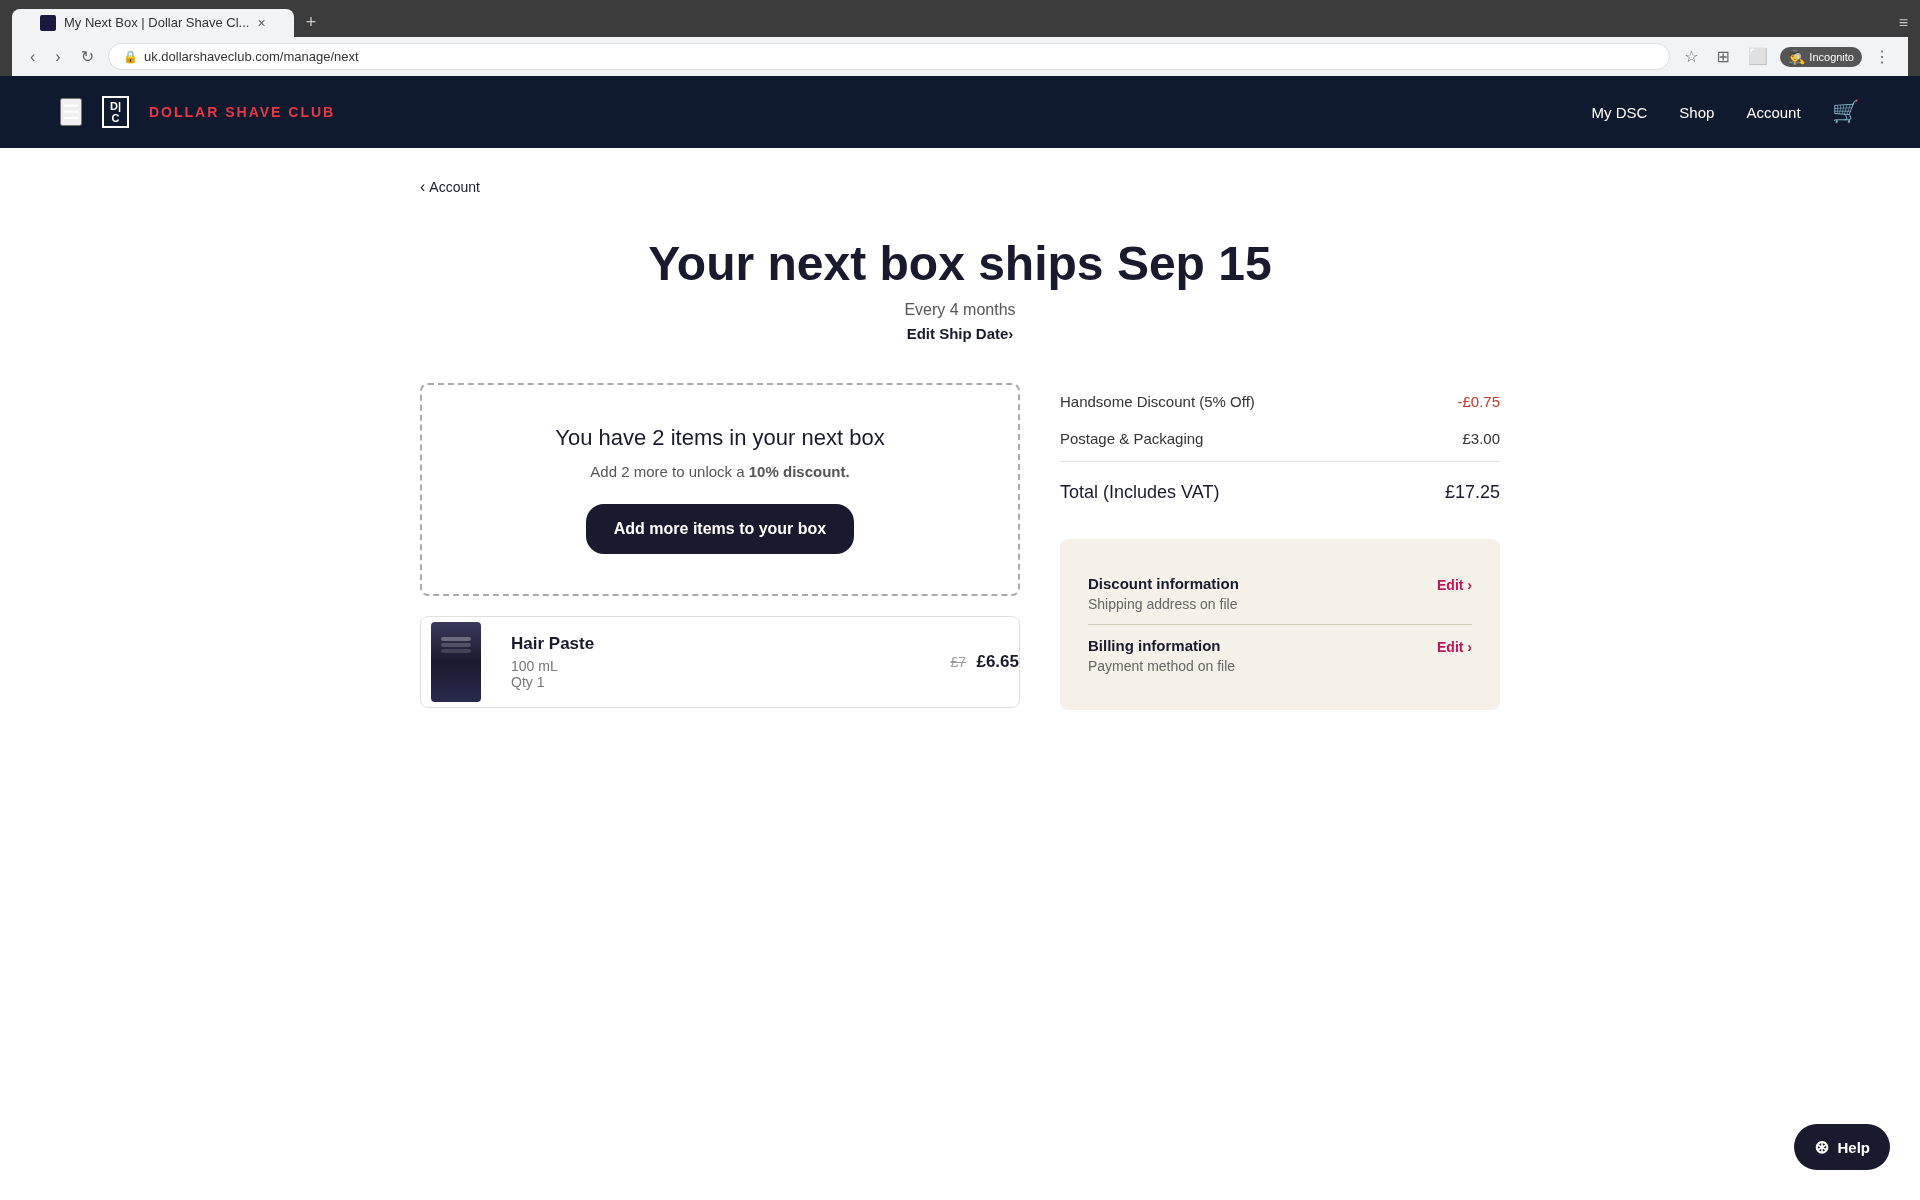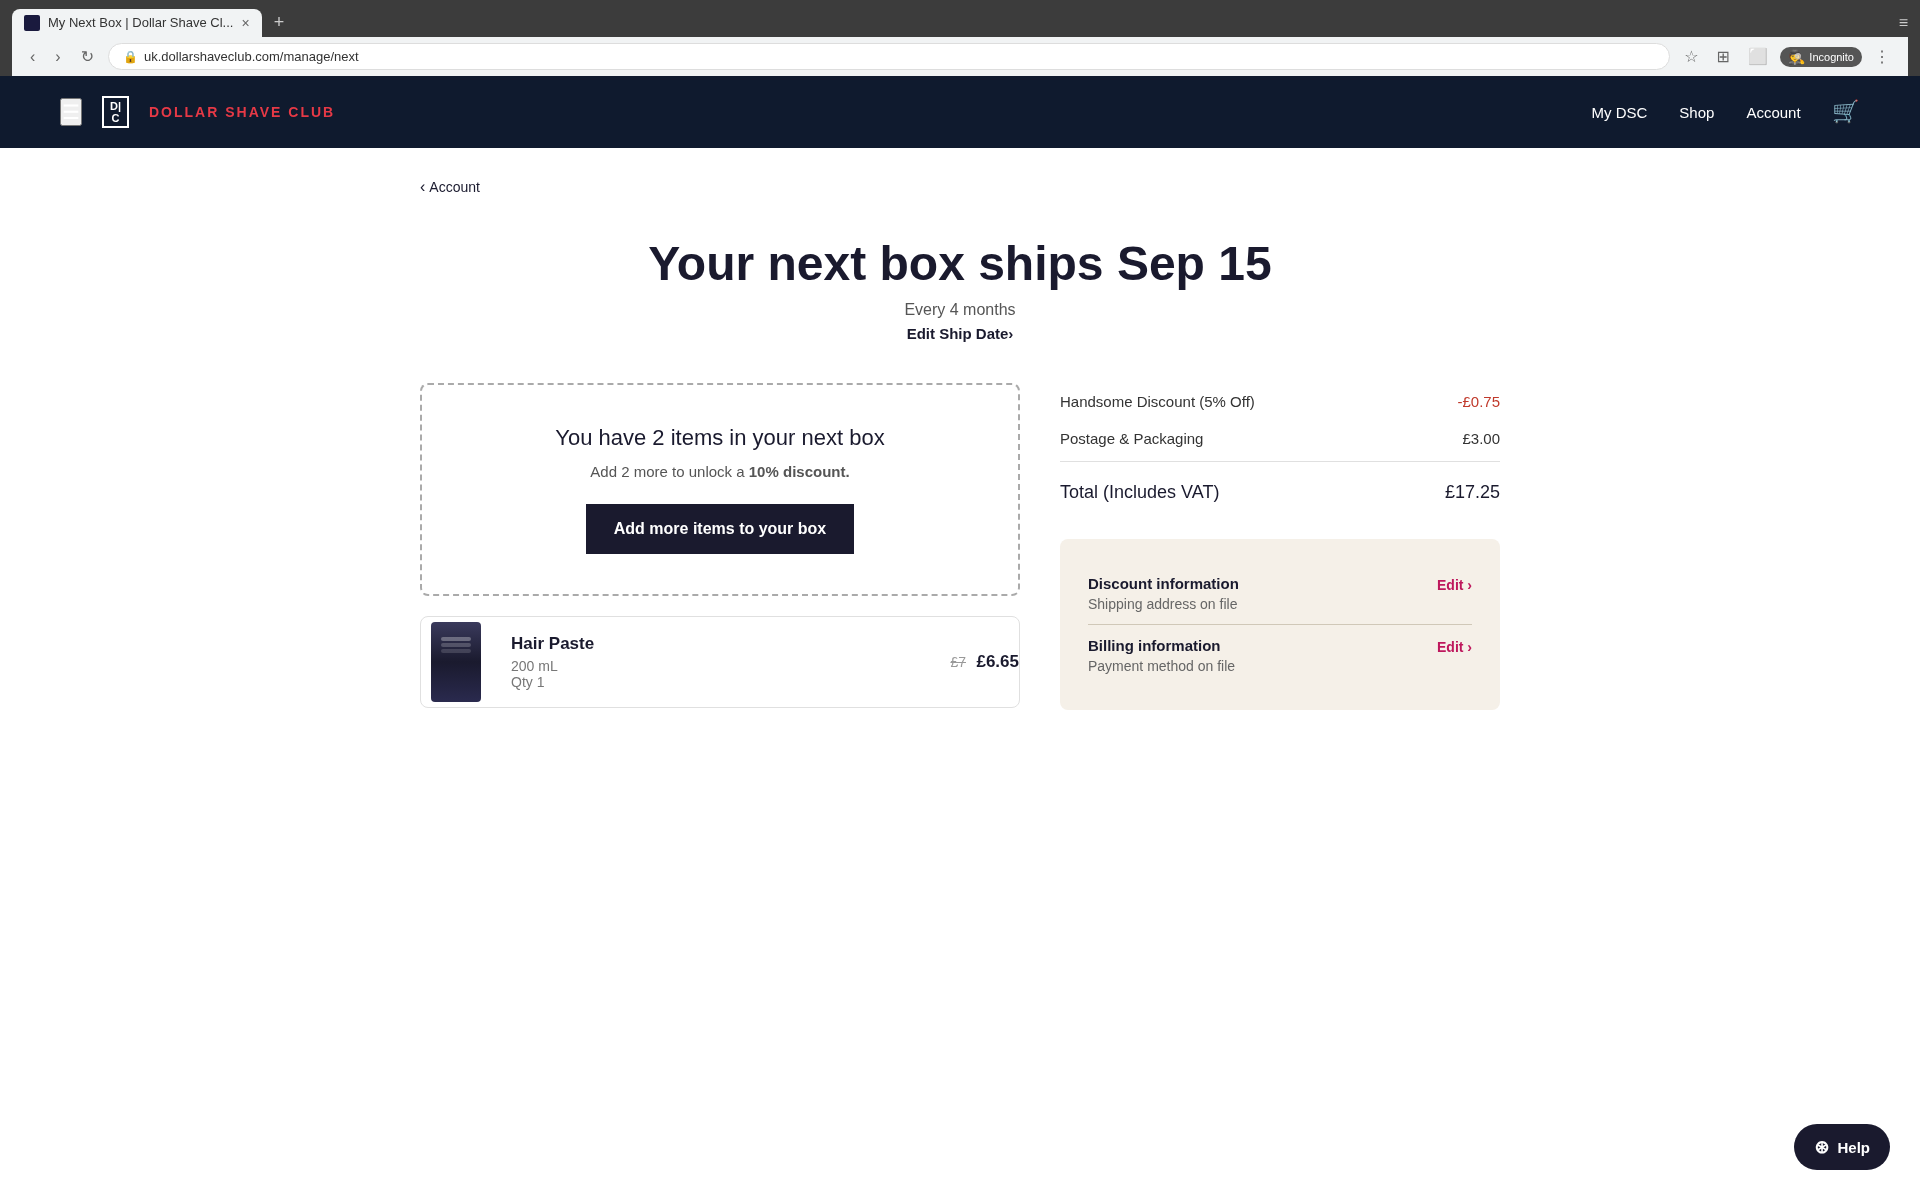--- a/index.html
+++ b/index.html
@@ -1,21 +1,21 @@
 <!DOCTYPE html>
 <html><head>
   <meta charset="utf-8">
   <style>
     * { box-sizing: border-box; margin: 0; padding: 0; }
     body { font-family: -apple-system, BlinkMacSystemFont, 'Segoe UI', Arial, sans-serif; background: #fff; color: #1a1a2e; }
 
     
     .browser-chrome { background: #3c3c3c; padding: 8px 12px 0; }
     .browser-tabs { display: flex; align-items: center; gap: 4px; margin-bottom: 0; }
-    .browser-tab { background: #f1f3f4; border-radius: 8px 8px 0 0; padding: 6px 12px; display: flex; align-items: center; gap: 8px; font-size: 13px; color: #333; min-width: 200px; }
+    .browser-tab { background: #f1f3f4; border-radius: 8px 8px 0 0; padding: 6px 28px; display: flex; align-items: center; gap: 8px; font-size: 13px; color: #333; min-width: 200px; }
     .browser-tab .tab-favicon { width: 16px; height: 16px; background: #1a1a3e; border-radius: 2px; display: inline-block; }
     .tab-close { color: #666; cursor: pointer; font-size: 14px; margin-left: auto; }
     .tab-new { background: transparent; border: none; color: #ccc; font-size: 18px; cursor: pointer; padding: 4px 8px; }
     .browser-tab-strip-right { margin-left: auto; color: #ccc; }
 
     .browser-bar { background: #f1f3f4; padding: 6px 12px; display: flex; align-items: center; gap: 8px; }
     .browser-nav-btn { background: none; border: none; color: #666; font-size: 16px; cursor: pointer; padding: 4px 6px; border-radius: 50%; }
     .browser-url-bar { flex: 1; background: #fff; border: 1px solid #ddd; border-radius: 20px; padding: 5px 14px; font-size: 13px; color: #333; display: flex; align-items: center; gap: 6px; }
     .browser-url-lock { color: #666; font-size: 12px; }
     .browser-url-text { flex: 1; }
@@ -43,21 +43,21 @@
     .page-subtitle { font-size: 16px; color: #555; margin-bottom: 6px; }
     .edit-link { font-size: 15px; font-weight: 700; color: #1a1a2e; cursor: pointer; text-decoration: none; }
 
     .main-layout { display: grid; grid-template-columns: 1fr 440px; gap: 40px; align-items: start; }
 
     
     .promo-box { border: 2px dashed #aaa; border-radius: 8px; padding: 40px 30px; text-align: center; margin-bottom: 20px; }
     .promo-title { font-size: 22px; font-weight: 400; color: #1a1a2e; margin-bottom: 12px; }
     .promo-subtitle { font-size: 15px; color: #555; margin-bottom: 24px; }
     .promo-subtitle strong { font-weight: 700; }
-    .promo-btn { background: #1a1a2e; color: #fff; border: none; padding: 16px 28px; border-radius: 0; font-size: 16px; font-weight: 700; cursor: pointer; display: inline-block; }
+    .promo-btn { background: #1a1a2e; color: #fff; border: none; padding: 16px 28px; border-radius: 18px; font-size: 16px; font-weight: 700; cursor: pointer; display: inline-block; }
 
     .product-card { border: 1px solid #e0e0e0; border-radius: 8px; display: flex; align-items: center; gap: 20px; }
     .product-image { width: 70px; height: 90px; display: flex; align-items: center; justify-content: center; flex-shrink: 0; }
     .product-img-placeholder { width: 50px; height: 80px; background: linear-gradient(180deg, #3a3a5c 0%, #1a1a2e 50%, #2a2a4e 100%); border-radius: 4px; position: relative; }
     .product-img-placeholder::after { content: ''; position: absolute; top: 15px; left: 50%; transform: translateX(-50%); width: 30px; height: 4px; background: rgba(255,255,255,0.3); border-radius: 2px; box-shadow: 0 6px 0 rgba(255,255,255,0.2), 0 12px 0 rgba(255,255,255,0.15); }
     .product-info { flex: 1; }
     .product-name { font-size: 17px; font-weight: 700; color: #1a1a2e; margin-bottom: 4px; }
     .product-size { font-size: 14px; color: #777; }
     .product-qty { font-size: 14px; color: #777; }
     .product-price { text-align: right; }
@@ -166,21 +166,21 @@
         </p>
         <button class="promo-btn">Add more items to your box</button>
       </div>
 
       <div class="product-card">
         <div class="product-image">
           <div class="product-img-placeholder"></div>
         </div>
         <div class="product-info">
           <p class="product-name">Hair Paste</p>
-          <p class="product-size">200 mL</p>
+          <p class="product-size">100 mL</p>
           <p class="product-qty">Qty 1</p>
         </div>
         <div class="product-price">
           <span class="product-price-original">£7</span>
           <span class="product-price-current">£6.65</span>
         </div>
       </div>
 
     </div>
 

